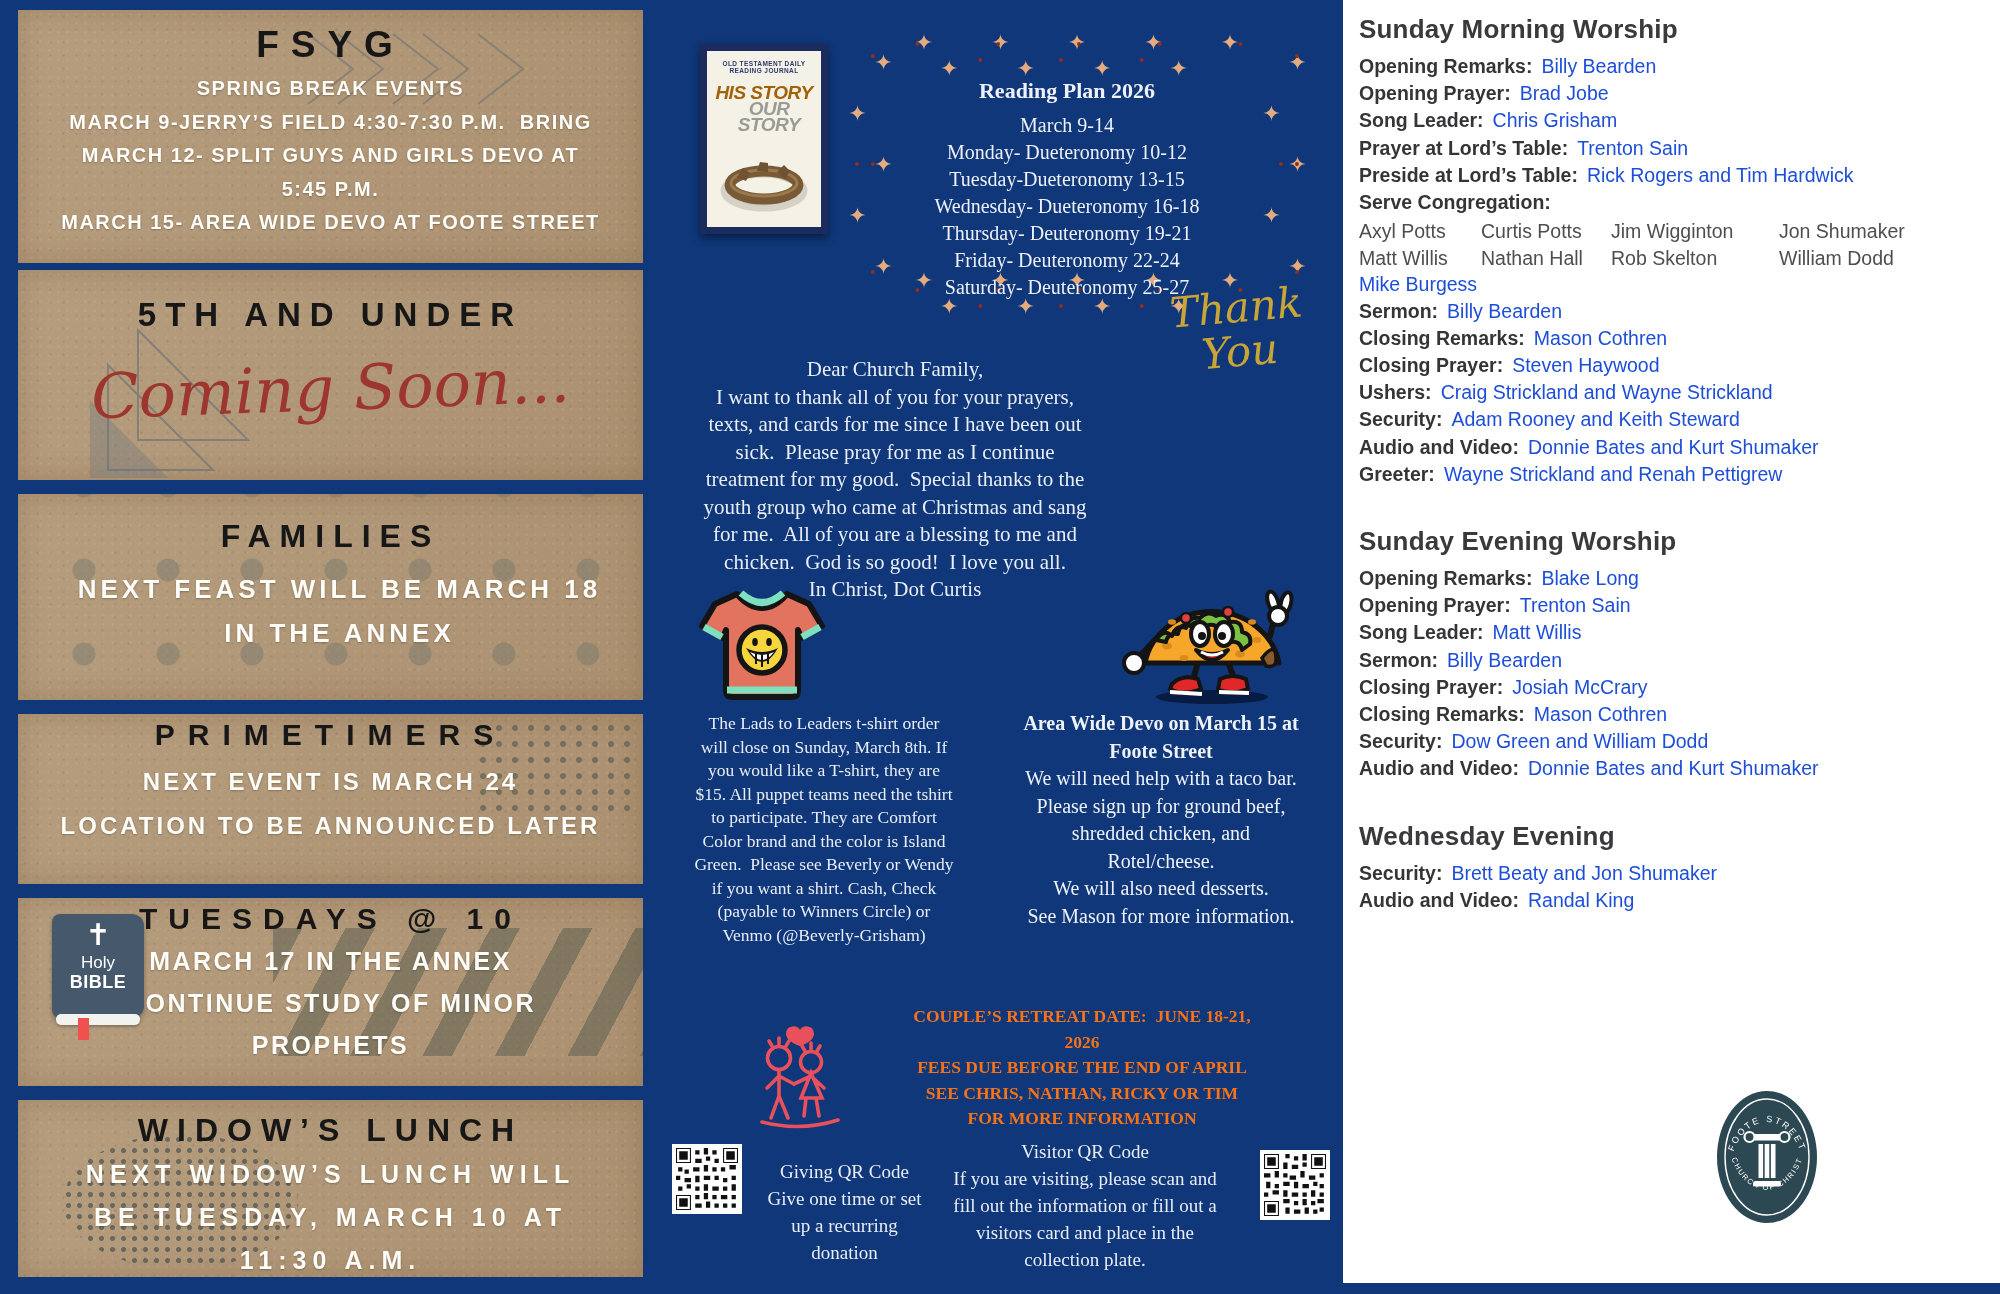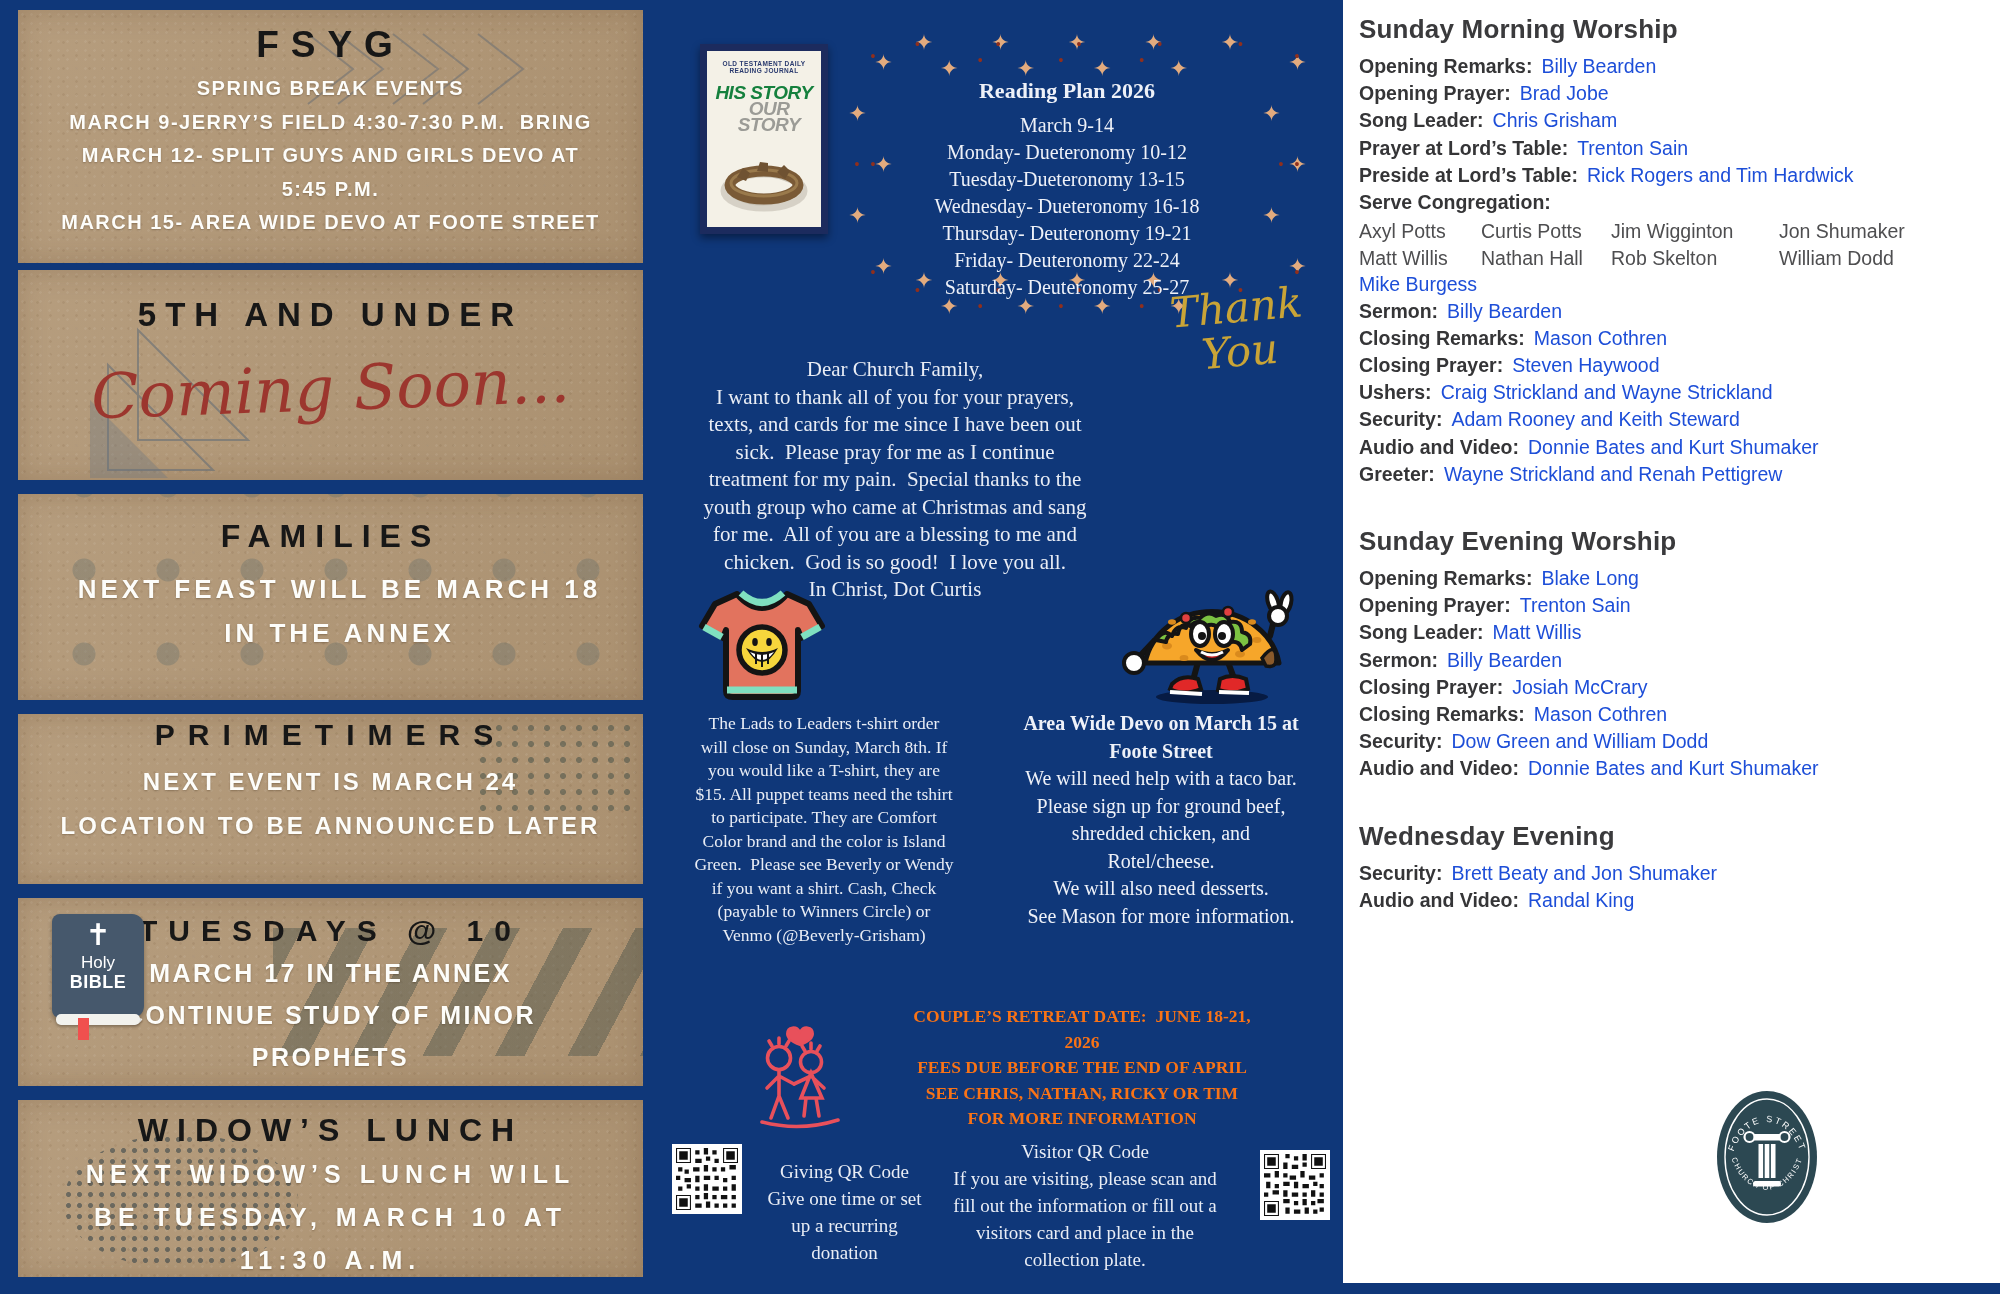--- a/index.html
+++ b/index.html
@@ -34,21 +34,21 @@
   #card-families .card-title{padding-top:24px;font-size:32px;letter-spacing:9px;}
   #card-families .ln{font-size:26px;letter-spacing:4px;line-height:44px;margin-left:18px;}
   #card-families .card-body{margin-top:12px;}
 
   #card-primetimers{top:714px;height:170px;}
   #card-primetimers .card-title{padding-top:4px;font-size:30px;letter-spacing:13px;}
   #card-primetimers .ln{font-size:24px;letter-spacing:3px;line-height:44px;}
   #card-primetimers .card-body{margin-top:8px;}
 
   #card-tuesdays{top:898px;height:188px;}
-  #card-tuesdays .card-title{padding-top:16px;font-size:30px;letter-spacing:11px;}
+  #card-tuesdays .card-title{padding-top:4px;font-size:30px;letter-spacing:11px;}
   #card-tuesdays .ln{font-size:25px;letter-spacing:2.5px;line-height:42px;}
   #card-tuesdays .card-body{margin-top:4px;}
 
   #card-widows{top:1100px;height:177px;}
   #card-widows .card-title{padding-top:12px;font-size:32px;letter-spacing:9px;}
   #card-widows .ln{font-size:25px;letter-spacing:6px;line-height:43px;}
   #card-widows .card-body{margin-top:4px;}
 
   
   .decor{position:absolute;z-index:1;pointer-events:none;}
@@ -74,21 +74,21 @@
       border-radius:5px;box-shadow:0 2px 3px rgba(0,0,0,.25);}
   .bible-mark{position:absolute;left:26px;top:104px;width:11px;height:22px;background:#f0504e;}
 
   
   .serif{font-family:"Liberation Serif","DejaVu Serif",serif;}
 
   .book{position:absolute;left:700px;top:44px;width:128px;height:190px;background:#1c2b5e;
         box-shadow:0 4px 8px rgba(0,0,10,.45);}
   .book-inner{position:absolute;inset:7px;background:#f4f1e7;text-align:center;overflow:hidden;}
   .book-toptext{margin-top:9px;font-size:6.5px;font-weight:bold;color:#2a3a6e;letter-spacing:.4px;}
-  .book-t1{margin-top:10px;font-size:19px;font-weight:bold;font-style:italic;color:#15803d;
+  .book-t1{margin-top:10px;font-size:19px;font-weight:bold;font-style:italic;color:#a16207;
            letter-spacing:-.5px;line-height:17px;}
   .book-t2{font-size:19px;font-weight:bold;font-style:italic;color:#9b9b96;
            letter-spacing:-.5px;line-height:16px;margin-left:10px;}
   .book-crown{position:absolute;left:10px;bottom:4px;}
 
   .starbox{position:absolute;left:852px;top:36px;width:450px;height:282px;}
   .sbedge{position:absolute;color:#e3ab7e;font-size:22px;}
   .sb-top{top:-6px;width:100%;text-align:center;letter-spacing:26px;text-indent:26px;}
   .sb-bottom{bottom:-2px;width:100%;text-align:center;letter-spacing:26px;text-indent:26px;}
   .sbd{color:#8f2f1d;font-size:14px;}
@@ -268,21 +268,21 @@
       <div class="rp-line">Friday- Deuteronomy 22-24</div>
       <div class="rp-line">Saturday- Deuteronomy 25-27</div>
     </div>
   </div>
 
   <div class="letter serif">
     <div class="lln">Dear Church Family,</div>
     <div class="lln">I want to thank all of you for your prayers,</div>
     <div class="lln">texts, and cards for me since I have been out</div>
     <div class="lln">sick.  Please pray for me as I continue</div>
-    <div class="lln">treatment for my pain.  Special thanks to the</div>
+    <div class="lln">treatment for my good.  Special thanks to the</div>
     <div class="lln">youth group who came at Christmas and sang</div>
     <div class="lln">for me.  All of you are a blessing to me and</div>
     <div class="lln">chicken.  God is so good!  I love you all.</div>
     <div class="lln">In Christ, Dot Curtis</div>
   </div>
 
   <div class="thankyou">
     <div>Thank</div>
     <div>You</div>
   </div>

